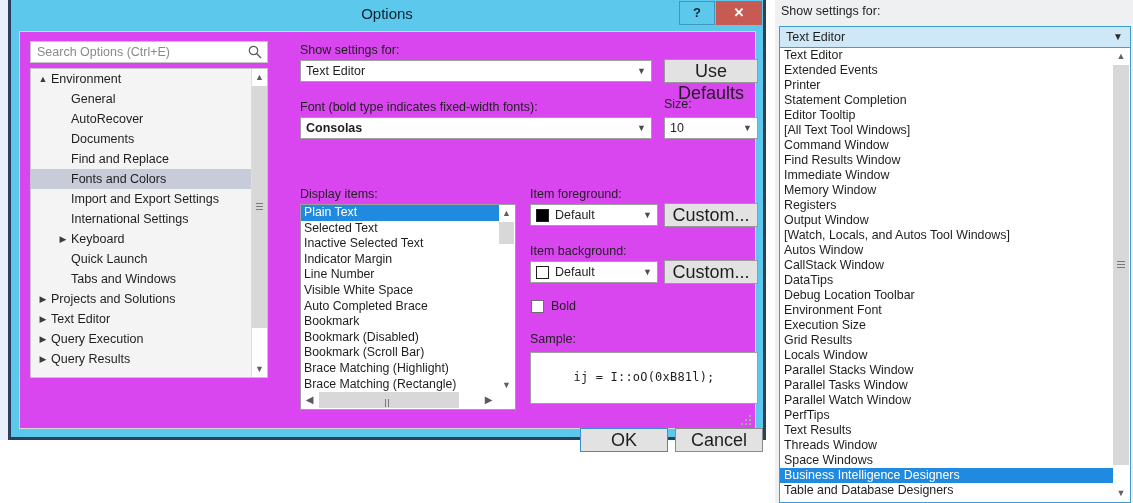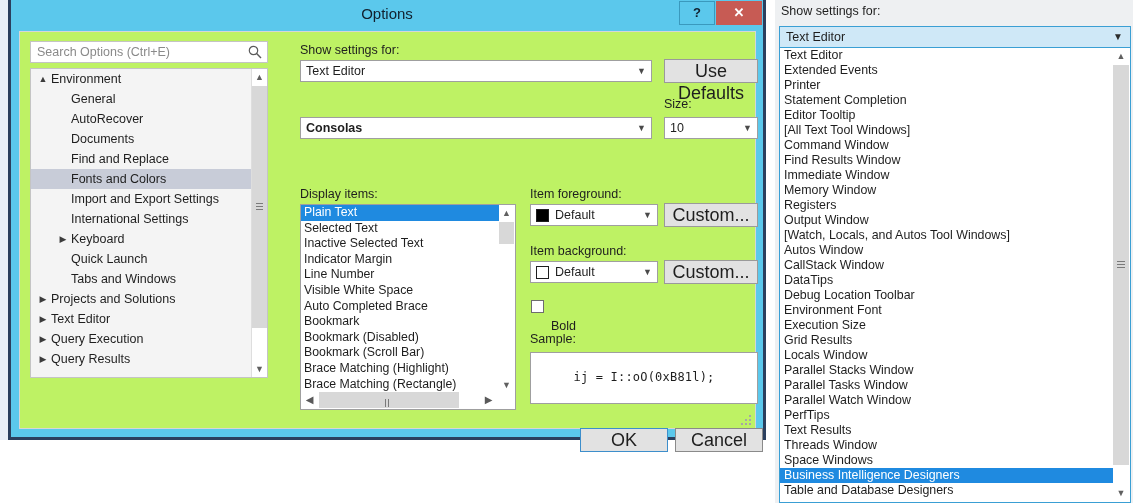--- a/index.html
+++ b/index.html
@@ -91,21 +91,21 @@
     font-weight: bold;
   }
 
   
   #dialog-body {
     position: absolute;
     left: 8px;
     top: 31px;
     width: 737px;
     height: 398px;
-    background: #bef264;
+    background: #d946ef;
     border: 1px solid #d6d6d6;
     box-sizing: border-box;
   }
 
   
   #search-box {
     position: absolute;
     left: 10px;
     top: 9px;
     width: 238px;
@@ -560,20 +560,21 @@
         </div>
       </div>
 
       <div class="lbl-static" style="left:280px; top:11px;">Show settings for:</div>
       <div class="combo" style="left:280px; top:28px; width:352px;">
         <span class="ctext">Text Editor</span>
         <span class="carrow">▼</span>
       </div>
       <div class="btn" style="left:644px; top:27px; width:94px;">Use Defaults</div>
 
+      <div class="lbl-static" style="left:280px; top:68px;">Font (bold type indicates fixed-width fonts):</div>
       <div class="combo bold" style="left:280px; top:85px; width:352px;">
         <span class="ctext">Consolas</span>
         <span class="carrow">▼</span>
       </div>
       <div class="lbl-static" style="left:644px; top:65px;">Size:</div>
       <div class="combo" style="left:644px; top:85px; width:94px;">
         <span class="ctext">10</span>
         <span class="carrow">▼</span>
       </div>
 
@@ -617,21 +618,21 @@
 
       <div class="lbl-static" style="left:510px; top:212px;">Item background:</div>
       <div class="combo" style="left:510px; top:229px; width:128px;">
         <span class="swatch" id="bg-swatch" style="background: rgb(255, 255, 255);"></span>
         <span class="ctext" style="left:24px;">Default</span>
         <span class="carrow">▼</span>
       </div>
       <div class="btn" style="left:644px; top:228px; width:94px;">Custom...</div>
 
       <span class="cb" style="left:511px; top:268px;"></span>
-      <div class="lbl-static" style="left:531px; top:267px;margin-top:20px;">Bold</div>
+      <div class="lbl-static" style="left:531px; top:267px;">Bold</div>
 
       <div class="lbl-static" style="left:510px; top:300px;">Sample:</div>
       <div id="sample-box">
         <div id="sample-text">ij = I::oO(0xB81l);</div>
       </div>
 
       <div class="btn" id="ok-button">OK</div>
       <div class="btn" id="cancel-button">Cancel</div>
 
       <div id="resize-grip">

